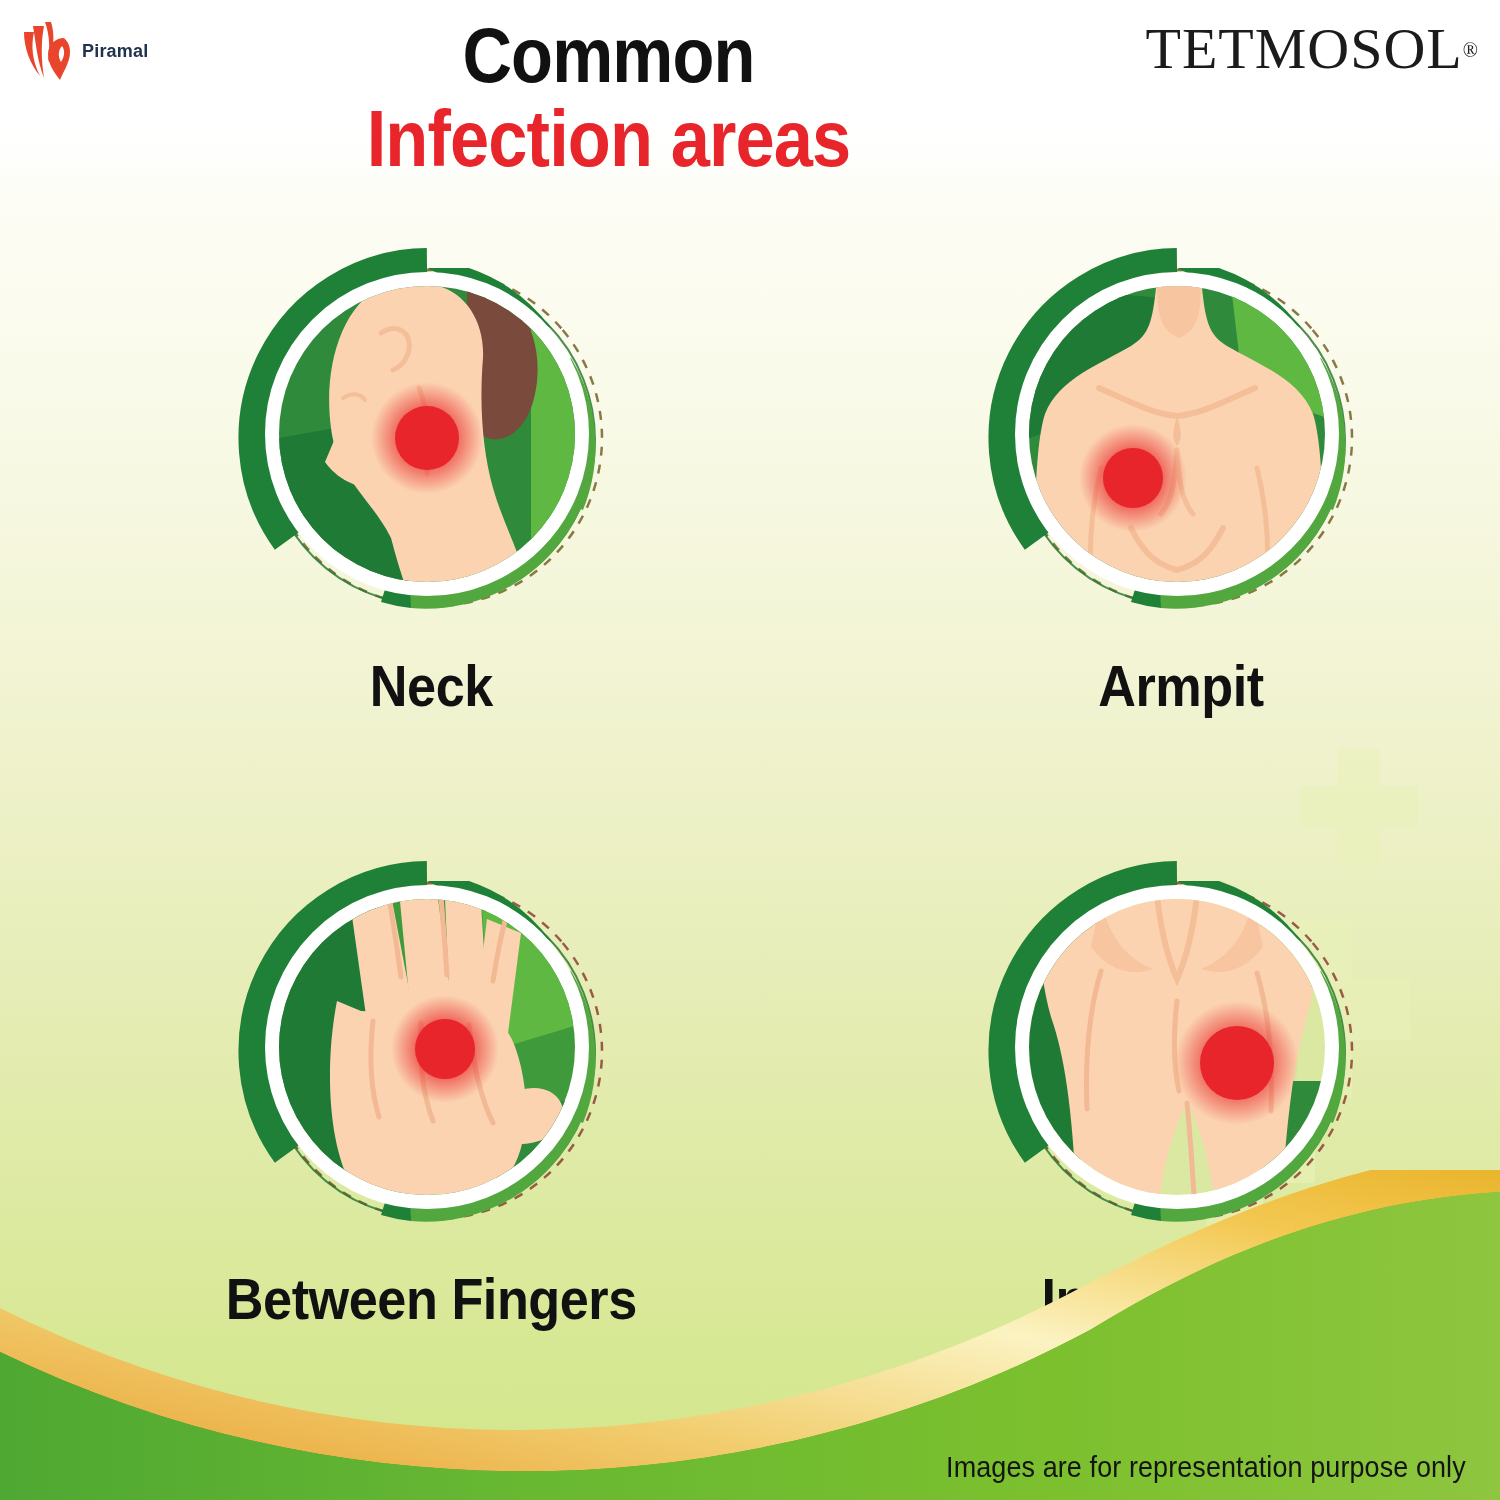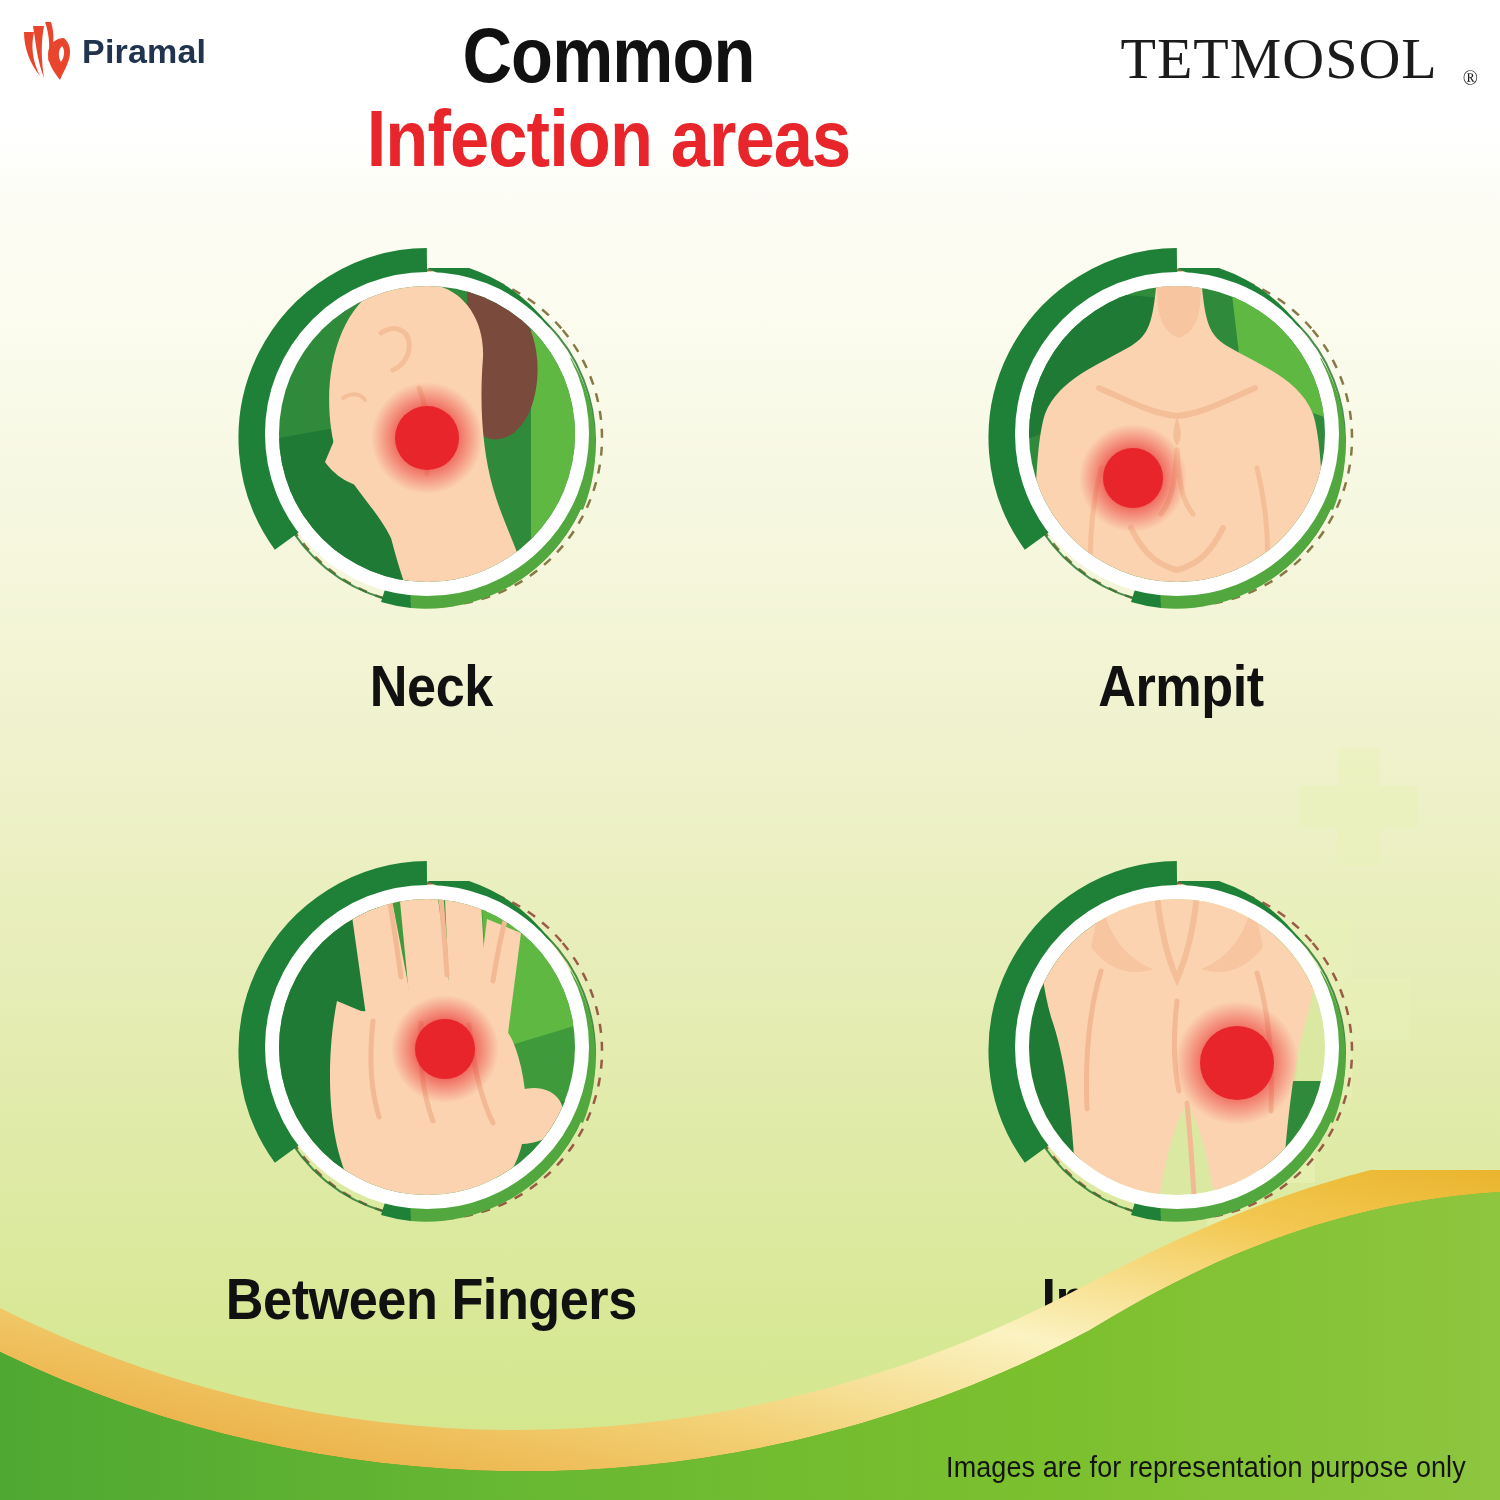--- a/index.html
+++ b/index.html
@@ -28,23 +28,23 @@
   .cross i{position:absolute;background:#e9f2b9;display:block;}
   .cross i.h{left:0;}
   .cross i.v{top:0;}
 
   
   .header-band{position:absolute;left:0;top:0;width:1500px;height:200px;
     background:linear-gradient(to bottom,#ffffff 0%,#ffffff 62%,rgba(255,255,255,0) 100%);}
 
   .piramal{position:absolute;left:20px;top:14px;width:230px;height:74px;display:flex;align-items:center;gap:8px;}
   .piramal-mark{width:54px;height:62px;flex:0 0 auto;}
-  .piramal-word{font-family:"Liberation Sans",sans-serif;font-size:34px;font-weight:700;color:#21344f;letter-spacing:.2px;}
-
-  .tetmosol{position:absolute;right:22px;top:30px;display:flex;align-items:flex-end;gap:25px;}
+  .piramal-word{font-family:"Liberation Sans",sans-serif;font-size:18px;font-weight:700;color:#21344f;letter-spacing:.2px;}
+
+  .tetmosol{position:absolute;right:22px;top:20px;display:flex;align-items:center;}
   .tetmosol-word{font-family:"Liberation Serif",serif;font-size:58px;font-weight:400;color:#1b1b1b;letter-spacing:1px;line-height:1;}
   .tetmosol-reg{font-family:"Liberation Serif",serif;font-size:20px;color:#1b1b1b;line-height:1;margin-top:2px;}
 
   .title{position:absolute;left:0;top:16px;width:1217px;text-align:center;}
   .title-l1,.title-l2{
     font-family:"Liberation Sans Narrow","Liberation Sans",sans-serif;
     font-weight:700;line-height:1.02;letter-spacing:-1px;
     transform:scaleX(.88);
   }
   .title-l1{font-size:78px;color:#111111;}

